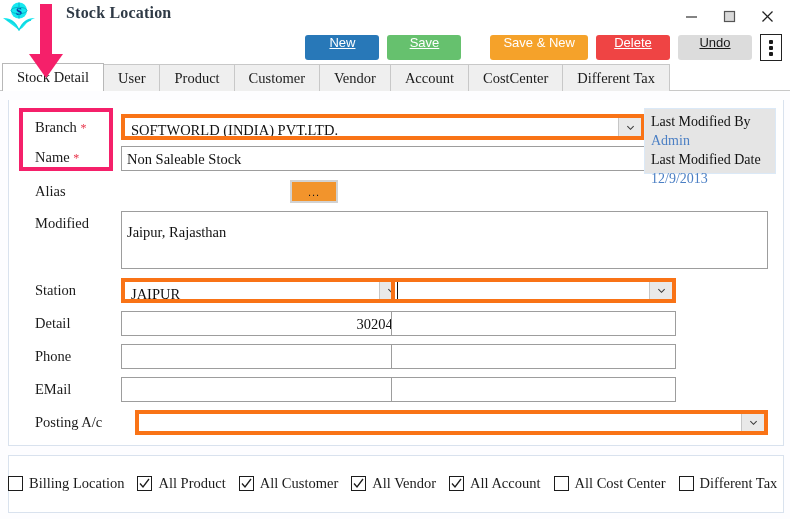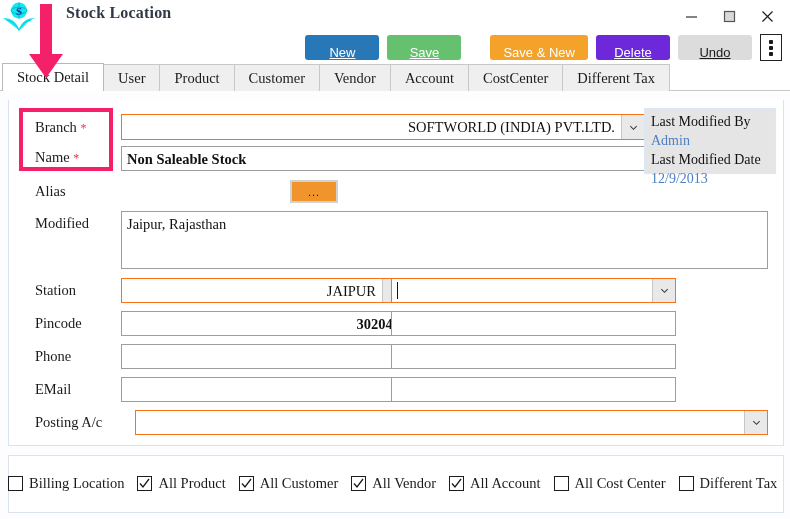--- a/index.html
+++ b/index.html
@@ -22,27 +22,27 @@
   .wbtns{position:absolute;right:4px;top:0;height:32px;display:flex;align-items:center;}
   .wbtn{width:38px;height:30px;display:flex;align-items:center;justify-content:center;color:#333;}
   .wbtn svg{display:block;}
 
   
   .cmdbar{position:absolute;left:0;top:32px;width:790px;height:32px;background:#ffffff;}
   .btnrow{position:absolute;right:8px;top:2px;display:flex;align-items:center;gap:8px;}
   .abtn{
     height:25px;min-width:74px;padding:0 13px;border:none;border-radius:3px;
     font-family:"Liberation Sans", sans-serif;font-size:13px;color:#ffffff;
-    display:flex;align-items:flex-end;justify-content:center;cursor:pointer;
+    display:flex;align-items:flex-start;justify-content:center;cursor:pointer;
   }
   .abtn u{text-decoration:underline;}
   .b-new{background:#2878b8;}
   .b-save{background:#66c16e;}
   .b-savenew{background:#f5a22a;margin-left:21px;}
-  .b-delete{background:#6d28d9;}
+  .b-delete{background:#ef4444;}
   .b-undo{background:#dcdcdc;color:#1a1a1a;}
   .kebab{
     width:20px;height:25px;border:1px solid #222;background:#fff;
     display:flex;flex-direction:column;align-items:center;justify-content:center;gap:2px;cursor:pointer;
   }
   .kebab i{width:4px;height:4px;background:#1a1a1a;display:block;border-radius:1px;}
 
   
   .tabs{position:absolute;left:0;top:64px;width:790px;height:27px;background:#ffffff;}
   .tabstrip{position:absolute;left:2px;top:0;display:flex;align-items:flex-end;height:27px;}
@@ -60,33 +60,33 @@
   .panel-main{left:8px;top:92px;width:774px;height:345px;border-top:none;margin-top:8px;}
   .panel-foot{left:8px;top:455px;width:774px;height:56px;}
 
   .lbl{position:absolute;font-size:14.5px;color:#1b1b1b;white-space:nowrap;}
   .req{color:#e8334a;font-size:12px;}
 
   .fld{
     position:absolute;box-sizing:border-box;
     border:1px solid #9d9d9d;background:#ffffff;
     font-family:"Liberation Serif", serif;font-size:14.5px;color:#111;
-    padding:2px 5px;line-height:20px;font-weight:bold;
+    padding:2px 5px;line-height:20px;
   }
   .fld.num{text-align:right;}
-  .combo{position:absolute;box-sizing:border-box;border:1px solid #f97316;background:#fff;display:flex;text-align:right;}
+  .combo{position:absolute;box-sizing:border-box;border:4px solid #f97316;background:#fff;display:flex;}
   .combo .ctext{flex:1;font-size:14.5px;color:#111;padding:2px 6px;line-height:20px;overflow:hidden;white-space:nowrap;}
   .combo .carr{
     width:22px;border-left:1px solid #c6c6c6;background:#e9e9e9;
     display:flex;align-items:center;justify-content:center;color:#3b3b3b;
   }
   .caret{width:9px;height:9px;}
   .ta{
     position:absolute;box-sizing:border-box;border:1px solid #9d9d9d;background:#fff;
-    font-family:"Liberation Serif", serif;font-size:14.5px;color:#111;padding:2px 5px;line-height:20px;
+    font-family:"Liberation Serif", serif;font-size:14.5px;color:#111;padding:10px 5px;line-height:20px;
     resize:none;overflow:hidden;
   }
   .caretbar{
     position:absolute;width:1px;height:17px;background:#111;
   }
   .dotbtn{
     position:absolute;box-sizing:border-box;border:2px solid #d2d2d2;background:#f2942c;
     display:flex;align-items:center;justify-content:center;cursor:pointer;
   }
   .dotbtn span{font-family:"Liberation Sans",sans-serif;font-size:11px;color:#1b1b1b;letter-spacing:1px;line-height:8px;}
@@ -210,21 +210,21 @@
       </div>
   </div>
 
   <div class="panel panel-main">
 
     <div class="lbl" style="left:26px;top:19px;"><span>Branch</span> <span class="req">*</span></div>
     <div class="lbl" style="left:26px;top:49px;"><span>Name</span> <span class="req">*</span></div>
     <div class="lbl" style="left:26px;top:83px;">Alias</div>
     <div class="lbl" style="left:26px;top:115px;">Modified</div>
     <div class="lbl" style="left:26px;top:182px;">Station</div>
-    <div class="lbl" style="left:26px;top:215px;">Pincode</div>
+    <div class="lbl" style="left:26px;top:215px;">Detail</div>
     <div class="lbl" style="left:26px;top:248px;">Phone</div>
     <div class="lbl" style="left:26px;top:281px;">EMail</div>
     <div class="lbl" style="left:26px;top:314px;">Posting A/c</div>
 
     <div class="lbl" style="left:419px;top:182px;">Locality</div>
     <div class="lbl" style="left:419px;top:215px;">Fax</div>
     <div class="lbl" style="left:419px;top:248px;">Mobile</div>
     <div class="lbl" style="left:419px;top:281px;">Website</div>
 
     <div class="combo" style="left:112px;top:14px;width:524px;height:26px;">

